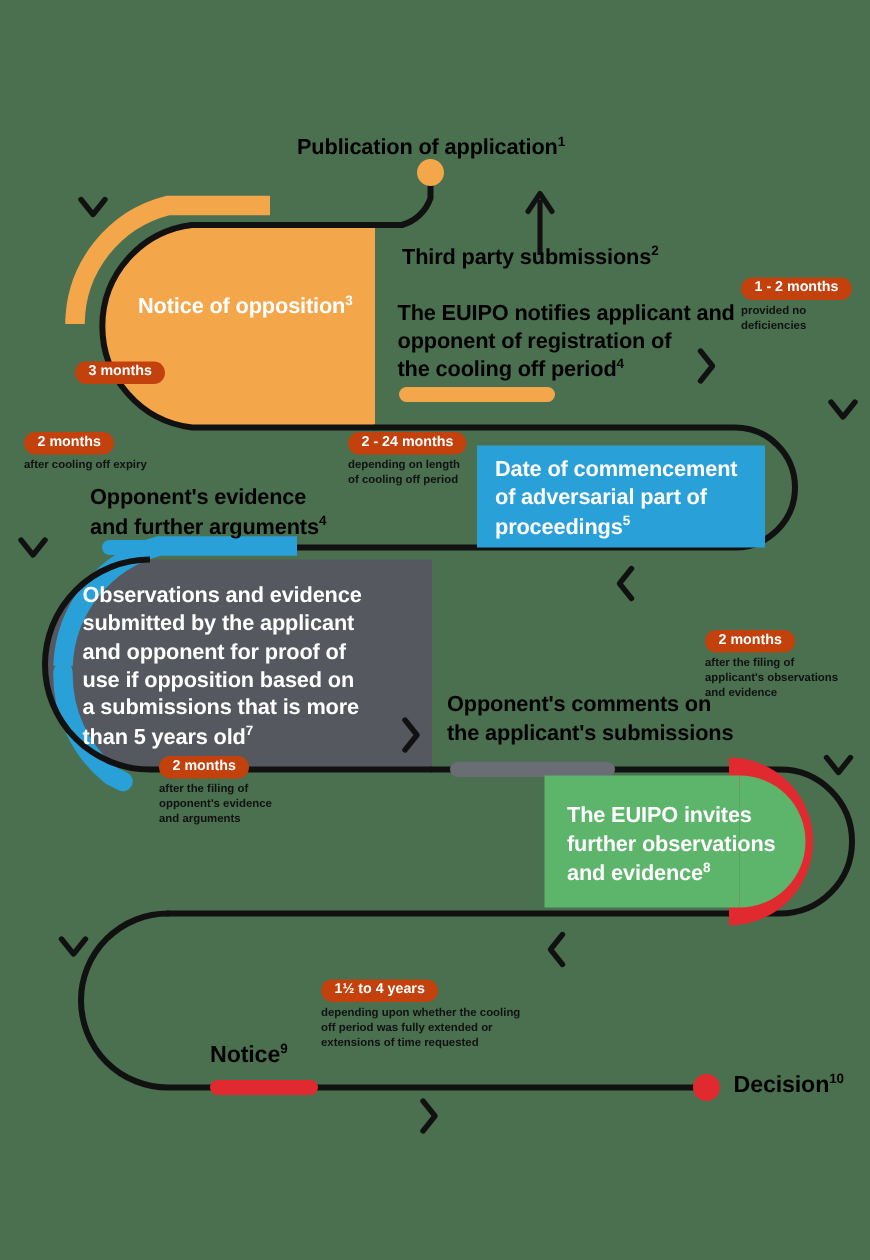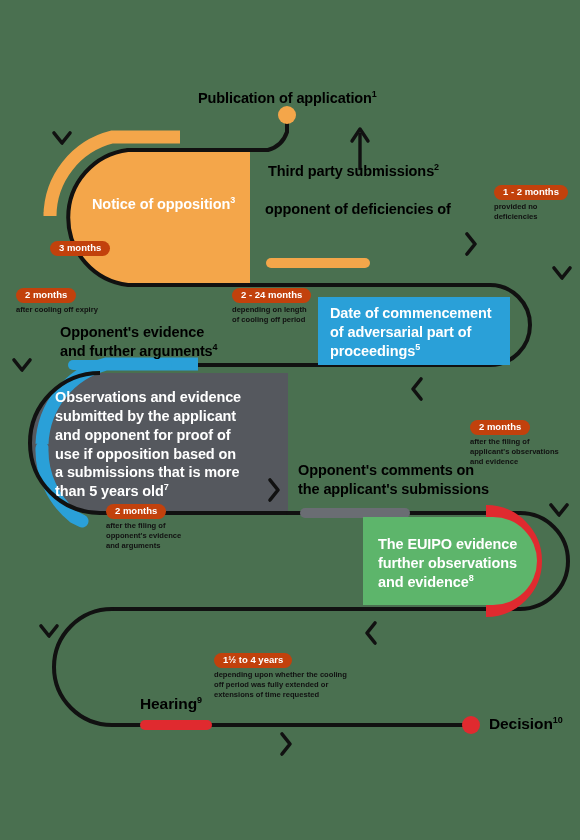--- a/index.html
+++ b/index.html
@@ -124,21 +124,23 @@
 
   <div class="txt node-label" style="left:268px;top:162px;">
     <span>Third party submissions</span><sup>2</sup>
   </div>
 
   <div class="txt block-label" style="left:92px;top:195px;">
     <span>Notice of opposition</span><sup>3</sup>
   </div>
 
   <div class="txt node-label" style="left:265px;top:200px;width:232px;">
-    <div>opponent of deficiencies of</div>
+    <div>The EUIPO notifies applicant and</div>
+    <div>opponent of registration of</div>
+    <div><span>the cooling off period</span><sup>4</sup></div>
   </div>
 
   <div class="txt node-label" style="left:60px;top:323px;width:210px;">
     <div>Opponent's evidence</div>
     <div><span>and further arguments</span><sup>4</sup></div>
   </div>
 
   <div class="txt block-label" style="left:330px;top:304px;width:176px;">
     <div>Date of commencement</div>
     <div>of adversarial part of</div>
@@ -153,27 +155,27 @@
     <div>a submissions that is more</div>
     <div><span>than 5 years old</span><sup>7</sup></div>
   </div>
 
   <div class="txt node-label" style="left:298px;top:461px;width:230px;">
     <div>Opponent's comments on</div>
     <div>the applicant's submissions</div>
   </div>
 
   <div class="txt block-label" style="left:378px;top:535px;width:150px;">
-    <div>The EUIPO evidence</div>
+    <div>The EUIPO invites</div>
     <div>further observations</div>
     <div><span>and evidence</span><sup>8</sup></div>
   </div>
 
   <div class="txt node-label" style="left:140px;top:694px;font-size:15.5px;">
-    <span>Hearing</span><sup>9</sup>
+    <span>Notice</span><sup>9</sup>
   </div>
 
   <div class="txt node-label" style="left:489px;top:714px;font-size:15.5px;text-align:center;">
     <span>Decision</span><sup>10</sup>
   </div>
 
   <div class="badge-wrap" style="left:494px;top:181px;">
     <div class="pill">1 - 2 months</div>
     <div class="pill-note">provided no deficiencies</div>
   </div>

